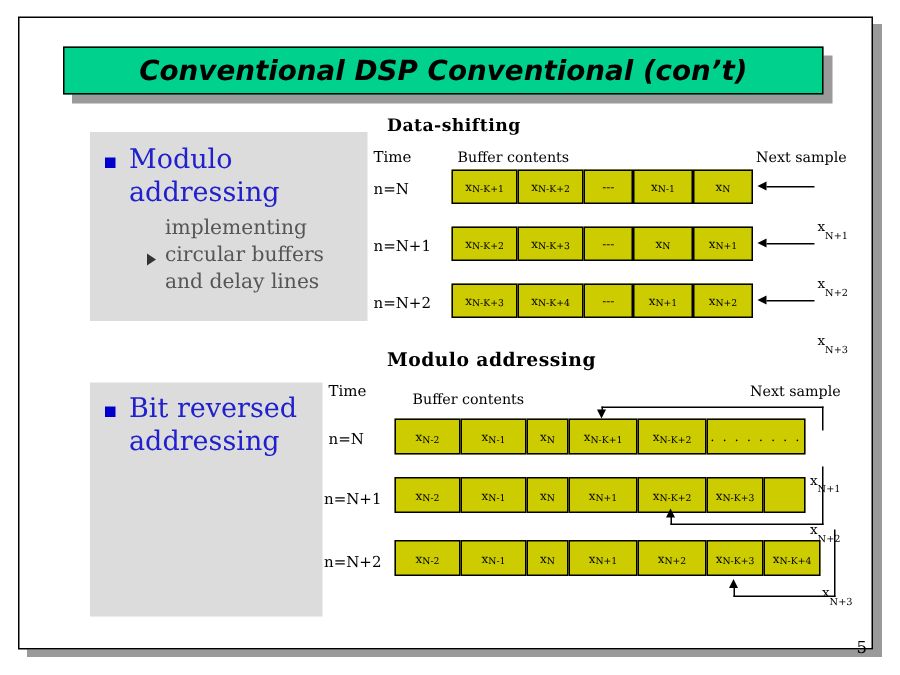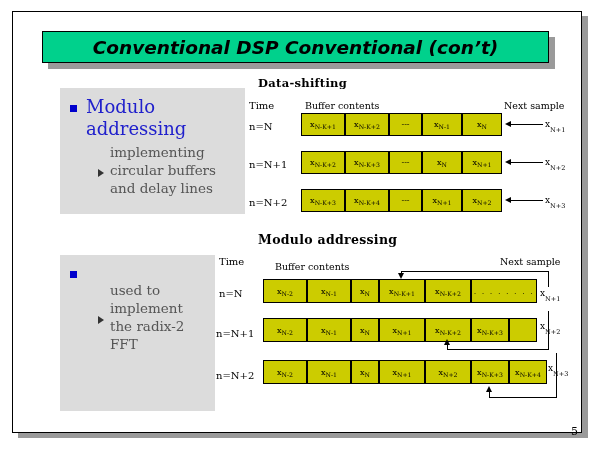--- a/index.html
+++ b/index.html
@@ -72,20 +72,21 @@
   .cell{
     position:absolute;background:#cccc00;border:1px solid #000;
     box-sizing:border-box;display:flex;align-items:center;justify-content:center;
     font-family:"DejaVu Serif", serif;font-size:8px;color:#000;
     white-space:nowrap;overflow:hidden;
   }
   .cell sub{font-size:6.2px;vertical-align:baseline;position:relative;top:2px;}
   .samp{
     position:absolute;font-family:"DejaVu Serif", serif;font-size:9px;color:#000;
     white-space:nowrap;
+    margin-top:28px;
   }
   .samp sub{font-size:6.5px;position:relative;top:2px;}
   .arrow-h{position:absolute;height:1px;background:#000;}
   .arrow-head-l{
     position:absolute;width:0;height:0;
     border-right:6px solid #000;
     border-top:3.5px solid transparent;border-bottom:3.5px solid transparent;
   }
   .arrow-head-d{
     position:absolute;width:0;height:0;
@@ -129,24 +130,21 @@
   </div>
   <div class="sub-row">
     <div class="tri"></div>
     <div class="b-sub" style="max-width:124px;">implementing circular buffers and delay lines</div>
   </div>
 </div>
 
 <div class="bullet-block" style="left:70px;top:262px;width:175px;">
   <div class="bullet-row">
     <div class="sq"></div>
-  </div>
-  <div class="sub-row">
-    <div class="tri"></div>
-    <div class="b-sub" style="max-width:78px;">used to implement the radix-2 FFT</div>
+    <div class="b-head" style="max-width:125px;">Bit reversed addressing</div>
   </div>
 </div>
 
 <div class="sec-title" style="left:258px;top:76px;">Data-shifting</div>
 
 <div class="lbl lbl-time" style="left:249px;top:100px;">Time</div>
 <div class="lbl" style="left:305px;top:100px;">Buffer contents</div>
 <div class="lbl" style="left:504px;top:100px;">Next sample</div>
 
 <div class="lbl lbl-time" style="left:249px;top:121px;">n=N</div>

